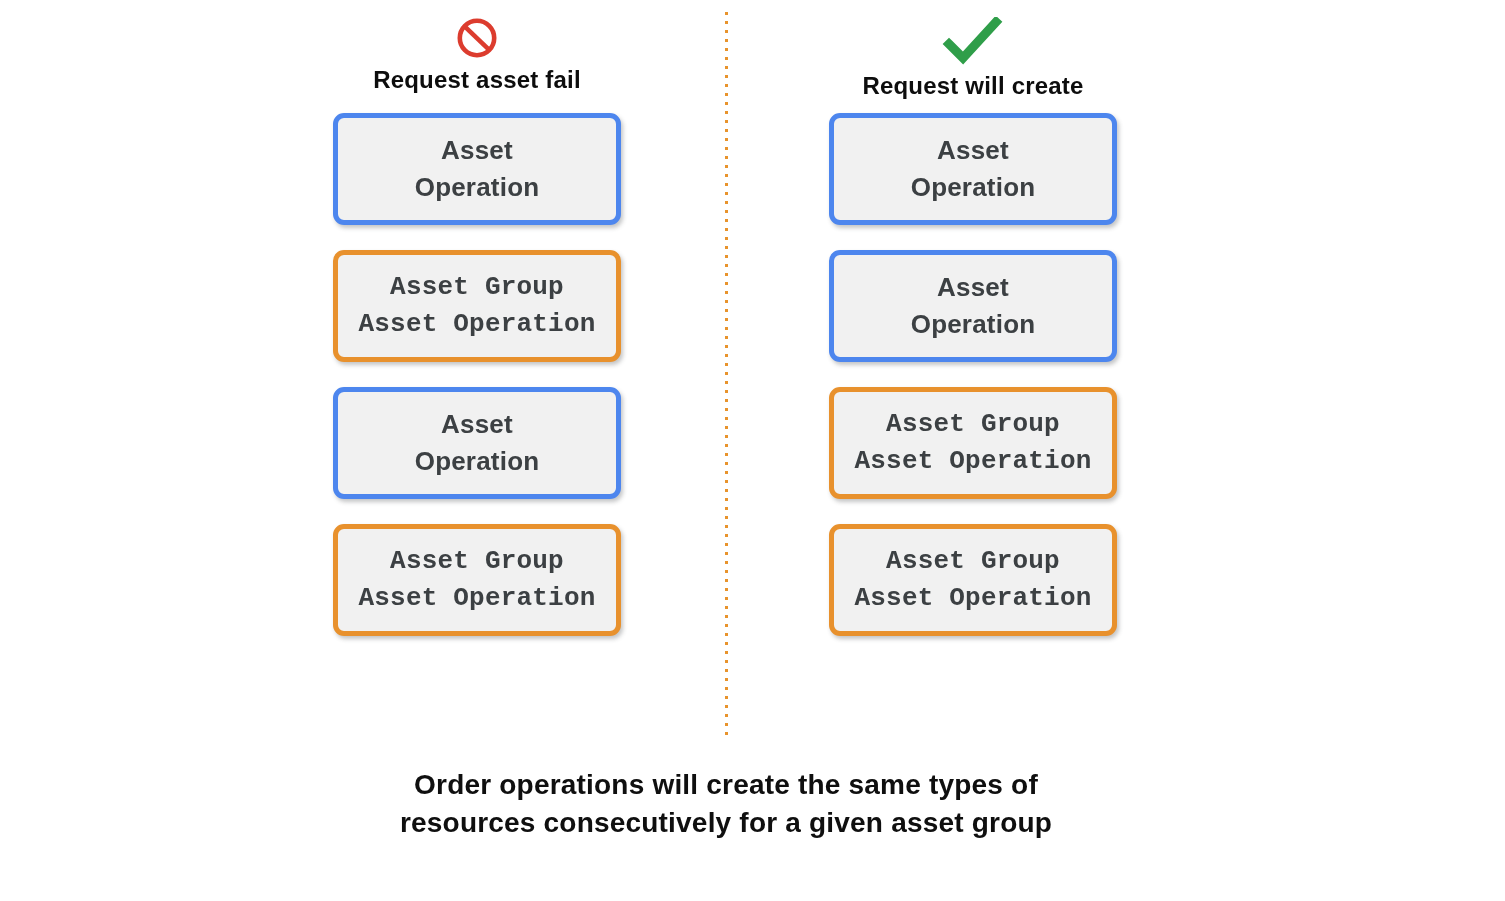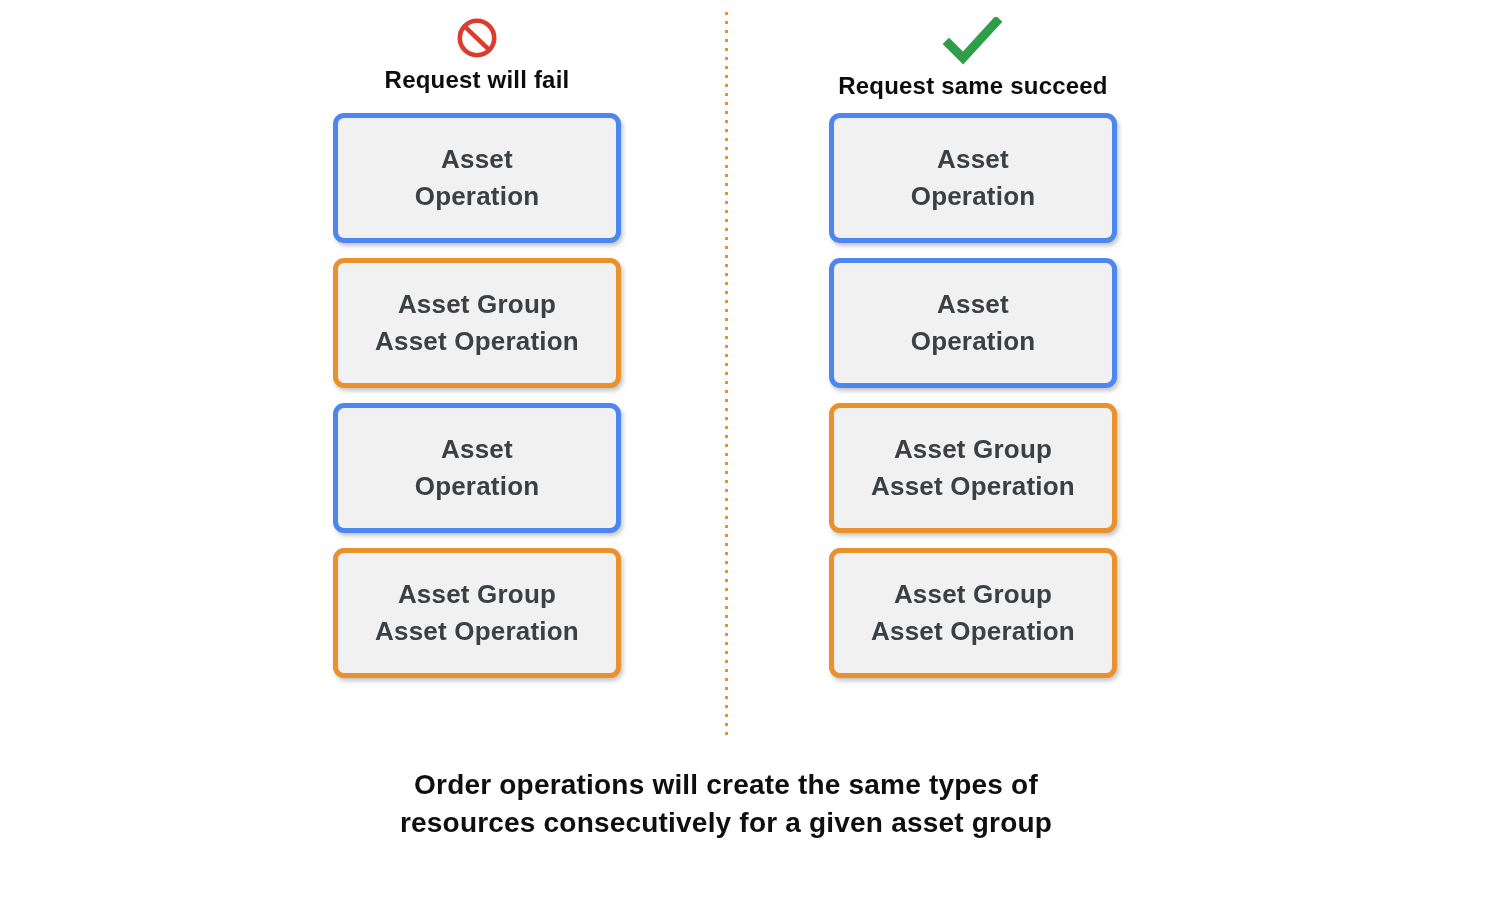--- a/index.html
+++ b/index.html
@@ -50,32 +50,32 @@
     font-size: 24px;
     font-weight: 700;
     color: #0d0d0d;
     letter-spacing: 0.2px;
     white-space: nowrap;
   }
 
   
   .box {
     width: 100%;
-    height: 130px;
-    margin-bottom: 15px;
+    height: 112px;
+    margin-bottom: 25px;
     border-radius: 11px;
     background: #F1F1F1;
     border: 5px solid transparent;
     display: flex;
     align-items: center;
     justify-content: center;
     box-shadow: 2px 3px 4px rgba(60,64,67,0.30);
   }
   .box.blue   { border-color: #4D86EE; }
-  .box.orange { border-color: #E8912D; }
+  .box.orange { border-color: #E8912D; font-family: Liberation Mono, monospace; }
   .box-label {
     font-size: 26px;
     font-weight: 700;
     line-height: 37px;
     color: #3C4043;
     text-align: center;
     white-space: pre-line;
     letter-spacing: 0.2px;
   }
 
@@ -101,21 +101,21 @@
   <div class="divider"></div>
 
   <section class="column col-fail">
     <div class="col-header">
       <span class="icon">
         <svg width="42" height="42" viewBox="0 0 42 42">
           <circle cx="21" cy="21" r="17.2" fill="none" stroke="#DC3C2E" stroke-width="4.6"></circle>
           <line x1="9.4" y1="10.2" x2="32.4" y2="32.2" stroke="#DC3C2E" stroke-width="4.6"></line>
         </svg>
       </span>
-      <h2 class="col-title">Request will fail</h2>
+      <h2 class="col-title">Request asset fail</h2>
     </div>
 
     <div class="box blue">
       <span class="box-label">Asset
 Operation</span>
     </div>
     <div class="box orange">
       <span class="box-label">Asset Group
 Asset Operation</span>
     </div>
@@ -129,21 +129,21 @@
     </div>
   </section>
 
   <section class="column col-succeed">
     <div class="col-header">
       <span class="icon">
         <svg width="62" height="48" viewBox="0 0 62 48">
           <path d="M7 27 L21 41 L54 5" fill="none" stroke="#2F9E49" stroke-width="9" stroke-linecap="square" stroke-linejoin="miter"></path>
         </svg>
       </span>
-      <h2 class="col-title">Request same succeed</h2>
+      <h2 class="col-title">Request will create</h2>
     </div>
 
     <div class="box blue">
       <span class="box-label">Asset
 Operation</span>
     </div>
     <div class="box blue">
       <span class="box-label">Asset
 Operation</span>
     </div>

